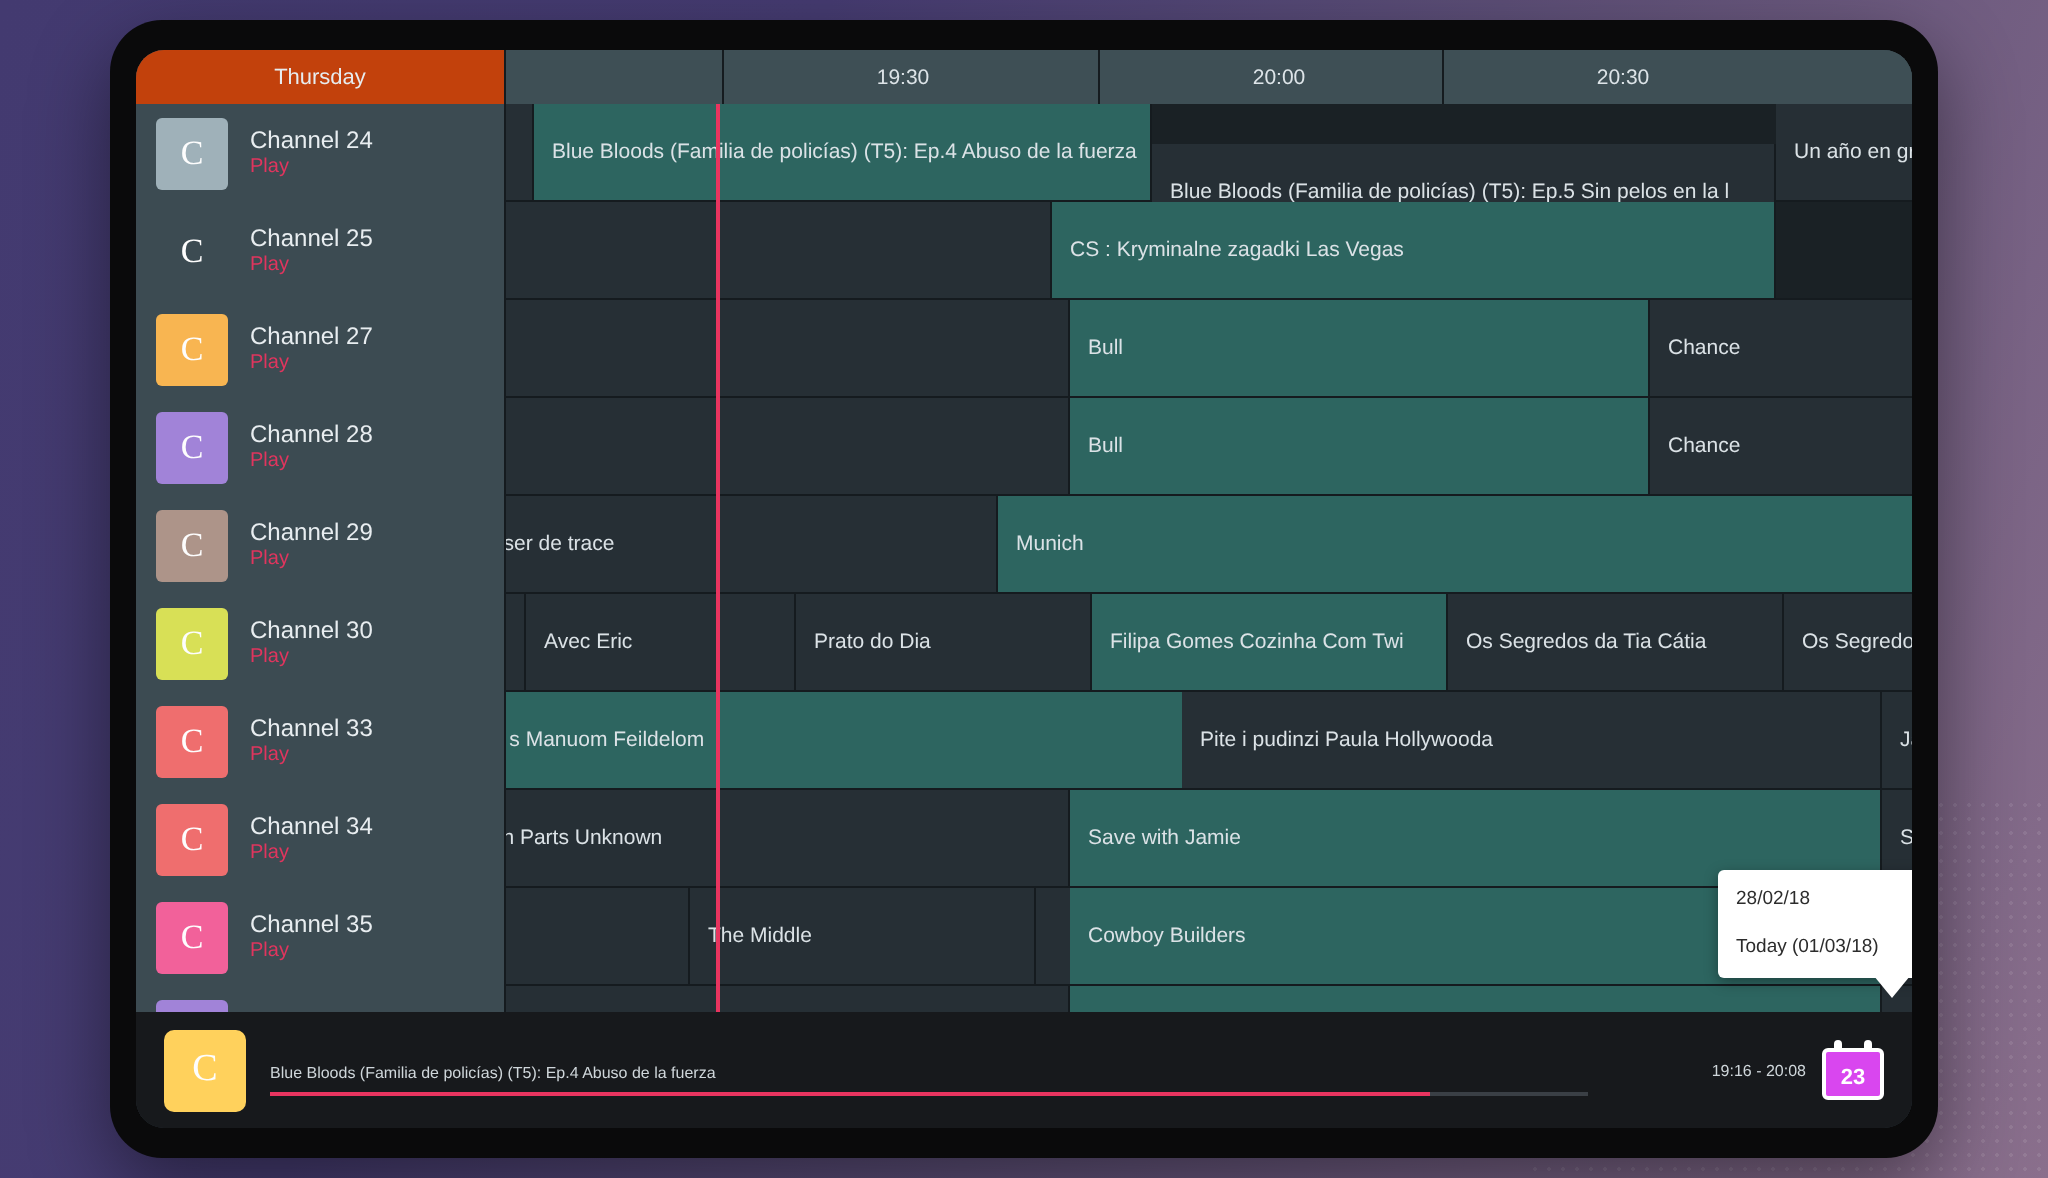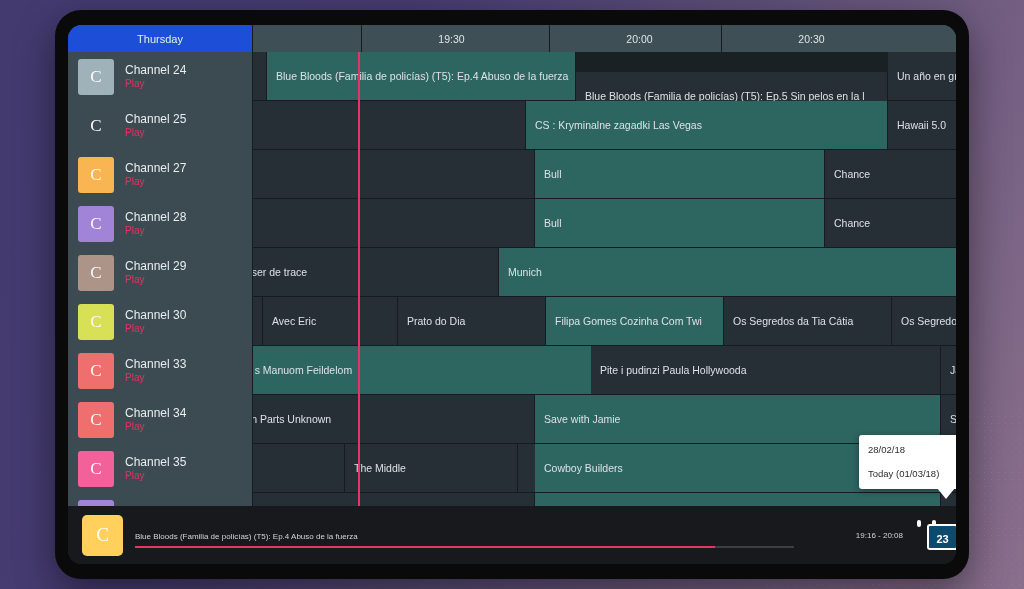--- a/index.html
+++ b/index.html
@@ -51,21 +51,21 @@
     width: 888px; height: 27px;
     display: flex;
     background: #3e4f55;
     border-bottom: 1px solid #151b1f;
   }
   .ch-header {
     width: 185px; height: 27px;
     display: flex; align-items: center; justify-content: center;
     color: #e7ecef; font-size: 11px;
     border-right: 1px solid #151b1f;
-    background: #1d4ed8;
+    background: #c2410c;
   }
   .timeline {
     position: relative;
     flex: 1; height: 27px;
     background: #3e4f55;
   }
   .tick {
     position: absolute; top: 0; height: 27px;
     display: flex; align-items: center; justify-content: center;
     color: #dde4e8; font-size: 10.5px;
@@ -179,22 +179,22 @@
     margin-right: 8px; white-space: nowrap;
   }
   .cal {
     position: relative; width: 31px; height: 30px;
     flex: 0 0 auto;
   }
   .cal-body {
     position: absolute; left: 0; top: 4px;
     width: 31px; height: 26px;
     border: 2.2px solid #ffffff; border-radius: 3px;
-    background: #0c4a6e;
-    display: flex; align-items: flex-end; justify-content: center; margin-left: 16px;
+    background: #d946ef;
+    display: flex; align-items: flex-end; justify-content: center;
   }
   .cal-num {
     color: #ffffff; font-size: 11px; font-weight: bold;
     margin-bottom: 3px;
   }
   .cal-ring {
     position: absolute; top: 0; width: 4px; height: 7px;
     background: #ffffff; border-radius: 2px;
   }
   .cal-ring.l { left: 6px; }
@@ -294,21 +294,20 @@
       <div class="grid-wrap" id="grid-wrap">
           <div class="grid-row">
             <div class="prog past" style="left: -40px; width: 54px;"></div>
             <div class="prog live" style="left: 14px; width: 309px;">Blue Bloods (Familia de policías) (T5): Ep.4 Abuso de la fuerza</div>
             <div class="prog past" style="left: 323px; width: 312px; margin-top: 20px;">Blue Bloods (Familia de policías) (T5): Ep.5 Sin pelos en la l</div>
             <div class="prog past" style="left: 635px; width: 130px;">Un año en grave</div>
           </div>
           <div class="grid-row">
             <div class="prog past" style="left: -40px; width: 313px;"></div>
             <div class="prog live" style="left: 273px; width: 362px;">CS : Kryminalne zagadki Las Vegas</div>
-            <div class="prog past" style="left: 635px; width: 130px;">Hawaii 5.0</div>
           </div>
           <div class="grid-row">
             <div class="prog past" style="left: -40px; width: 322px;">Bull</div>
             <div class="prog live" style="left: 282px; width: 290px;">Bull</div>
             <div class="prog past" style="left: 572px; width: 193px;">Chance</div>
           </div>
           <div class="grid-row">
             <div class="prog past" style="left: -40px; width: 322px;">Bull</div>
             <div class="prog live" style="left: 282px; width: 290px;">Bull</div>
             <div class="prog past" style="left: 572px; width: 193px;">Chance</div>

